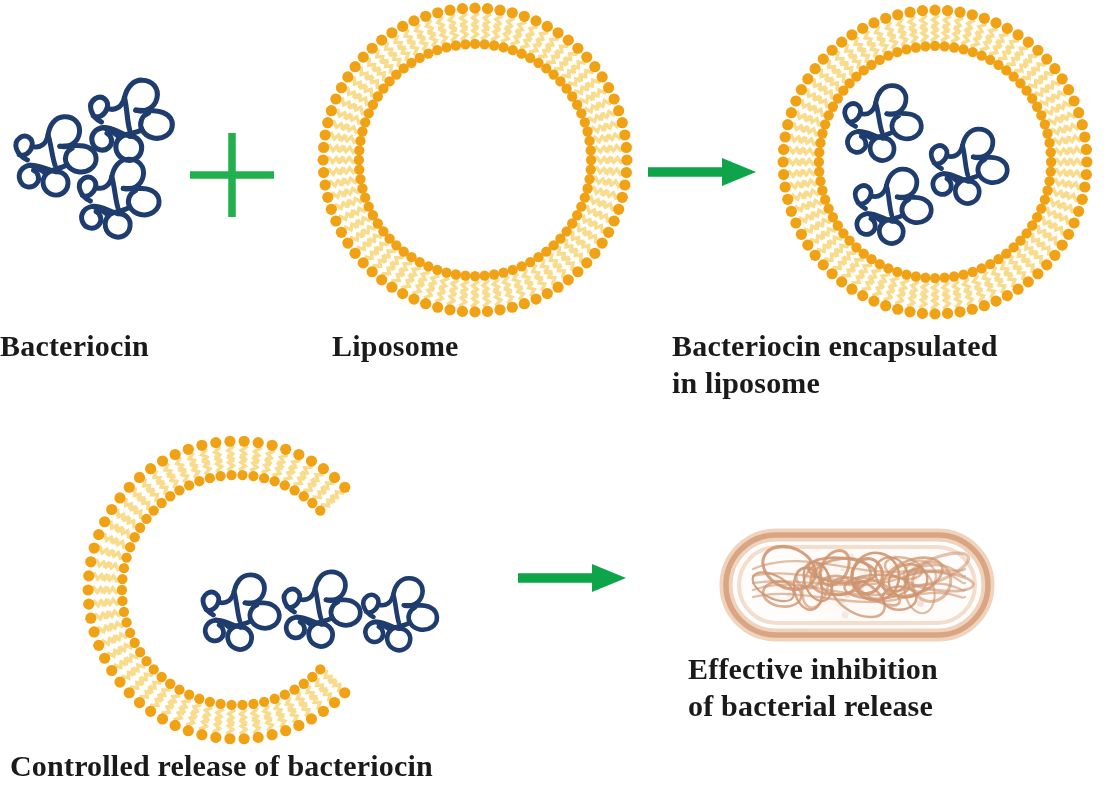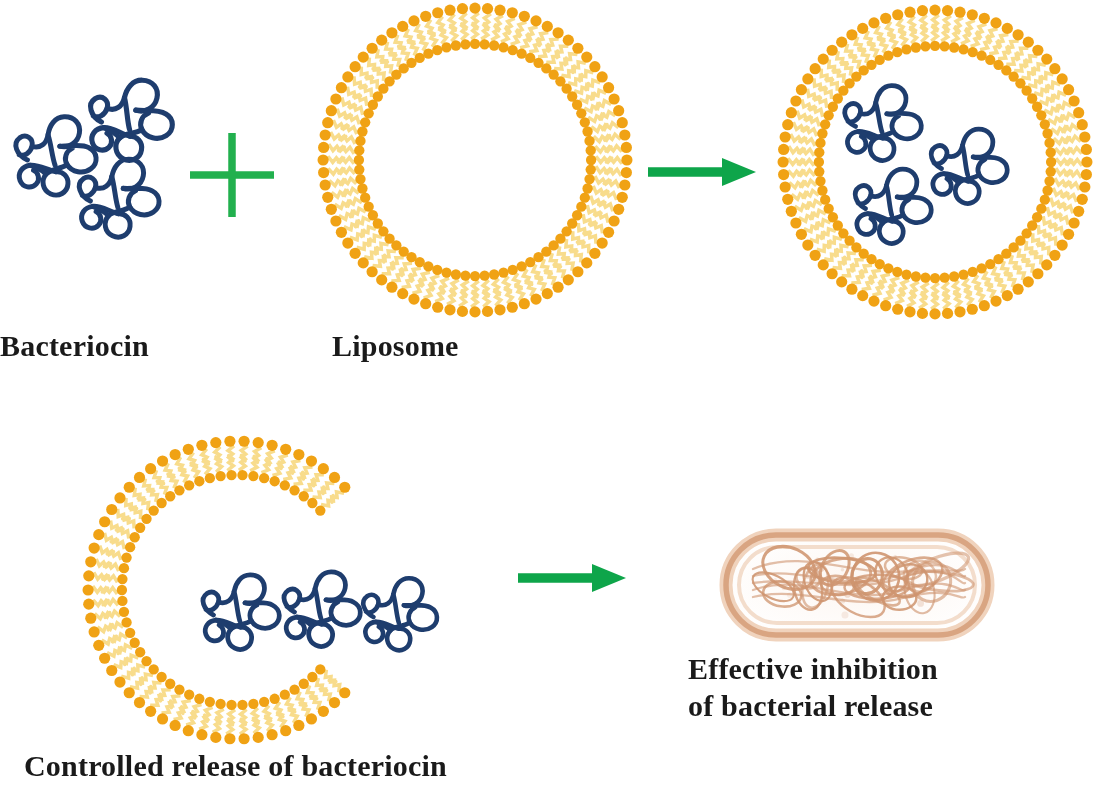--- a/index.html
+++ b/index.html
@@ -28,21 +28,21 @@
     font-weight: bold;
     font-size: 30px;
     line-height: 1.22;
     white-space: pre;
     letter-spacing: 0.2px;
     user-select: none;
   }
   #lbl-bacteriocin { left: 0px;   top: 328px; width: 258px; }
   #lbl-liposome    { left: 332px; top: 328px; width: 290px; }
   #lbl-encaps      { left: 672px; top: 328px; width: 439px; }
-  #lbl-release     { left: 24px;  top: 748px; width: 560px; }
+  #lbl-release     { left: 10px;  top: 748px; width: 560px; }
   #lbl-inhibition  { left: 688px; top: 651px; width: 380px; }
 </style>
 </head>
 <body>
 
 <svg id="stage" viewBox="0 0 1111 800" xmlns="http://www.w3.org/2000/svg">
   <defs>
 
     <g id="protein-glyph">
       <g fill="none" stroke="#1e3d6e" stroke-width="5.4" stroke-linecap="round" stroke-linejoin="round">
@@ -1024,17 +1024,17 @@
         <circle cx="895.6740822854268" cy="556.8688306656744" r="1.51" fill="#cf9570" opacity="0.16"></circle>
         <circle cx="851.4120272404326" cy="555.8370712511942" r="2.53" fill="#cf9570" opacity="0.18"></circle>
       </g>
   </g>
 </svg>
 
 <div class="label" id="lbl-bacteriocin">Bacteriocin</div>
 
 <div class="label" id="lbl-liposome">Liposome</div>
 
-<div class="label" id="lbl-encaps"><br></div>
+<div class="label" id="lbl-encaps"><span>Bacteriocin encapsulated</span><br><span>in liposome</span></div>
 
 <div class="label" id="lbl-release">Controlled release of bacteriocin</div>
 
 <div class="label" id="lbl-inhibition"><span>Effective inhibition</span><br><span>of bacterial release</span></div>
 
 </body></html>

